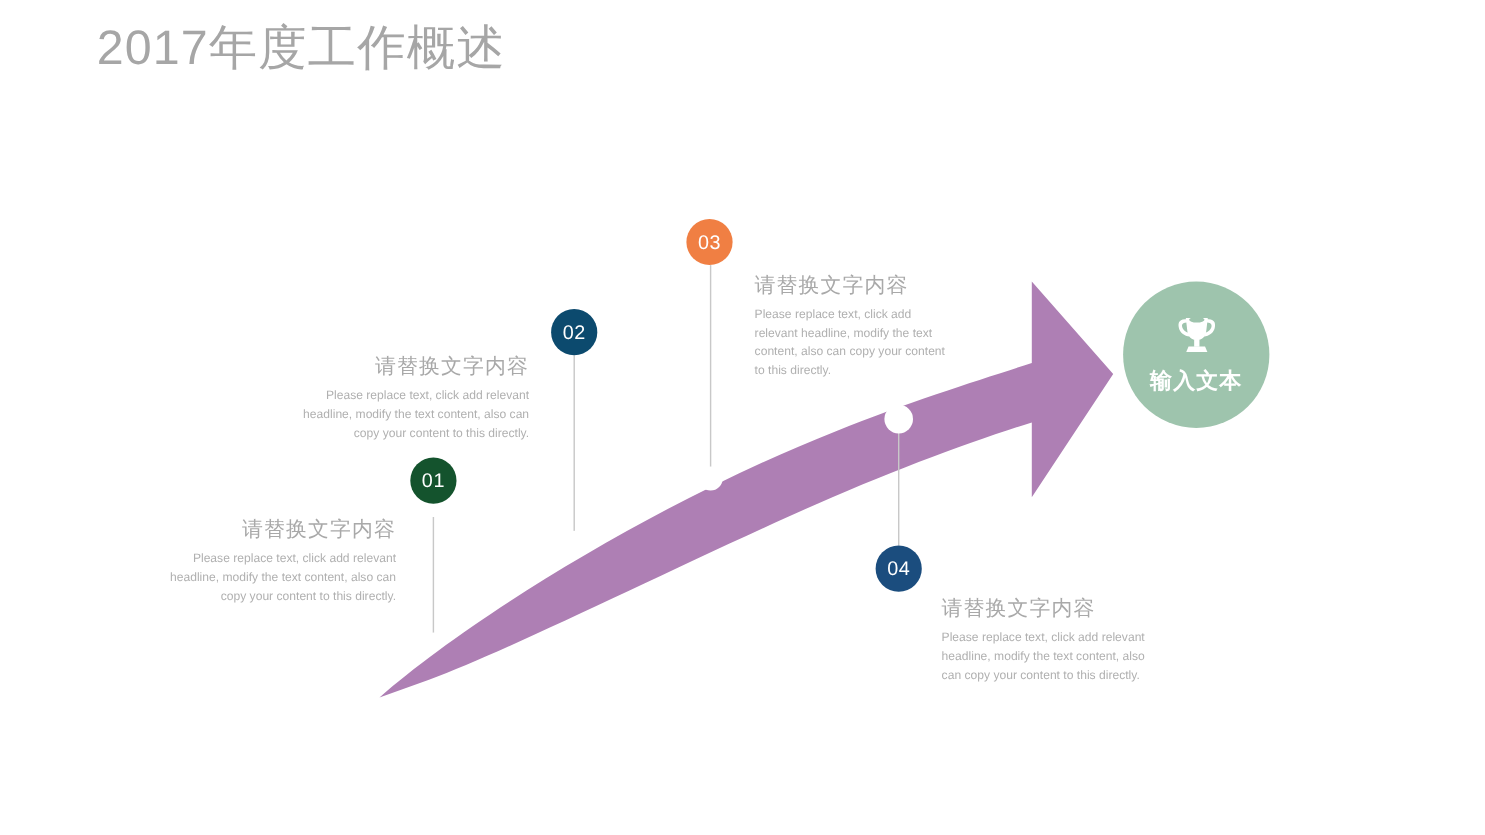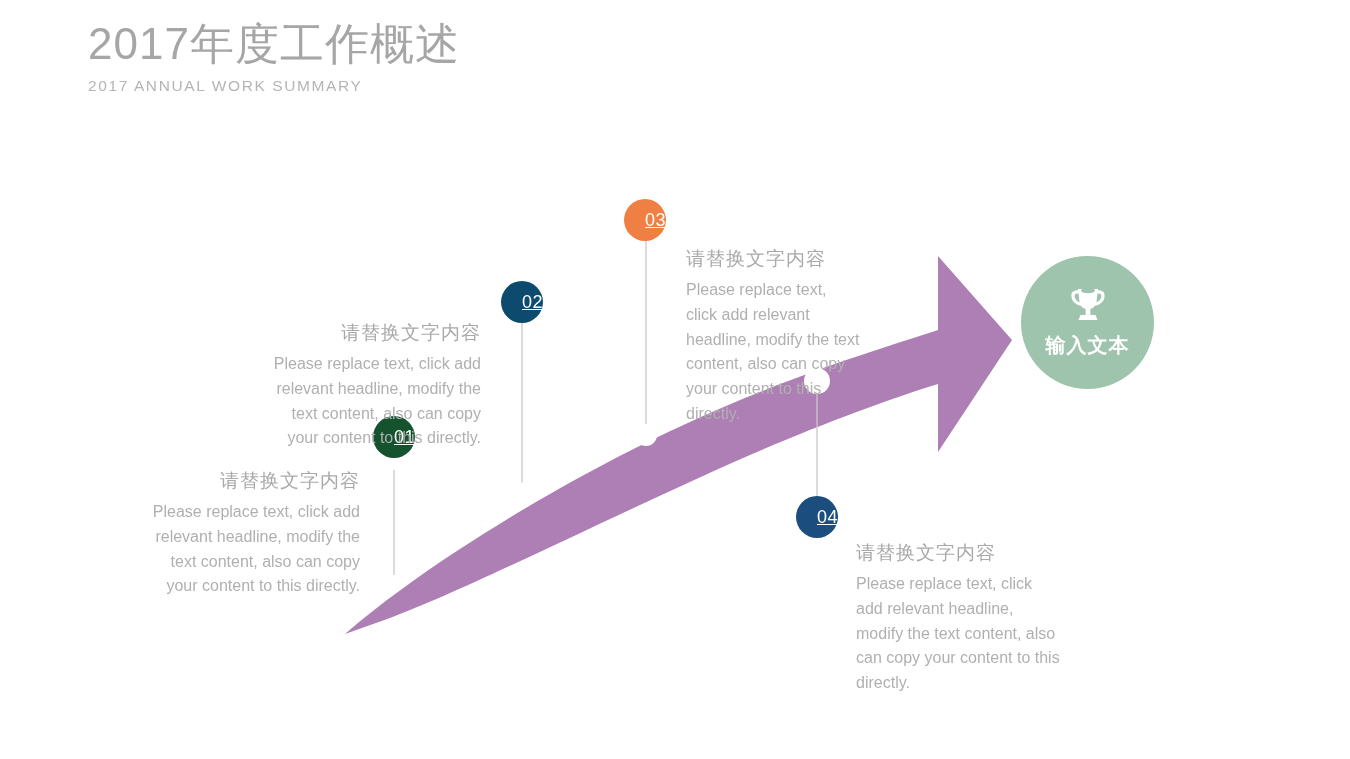--- a/index.html
+++ b/index.html
@@ -44,44 +44,43 @@
     width: 1350px; height: 759px;
   }
 
   
   .badge {
     position: absolute;
     width: 42px; height: 42px;
     border-radius: 50%;
     display: flex;
     align-items: center;
-    justify-content: flex-end;
+    justify-content: center;
     color: #ffffff;
     font-size: 18px;
     font-weight: 400;
     letter-spacing: 0.5px;
-    text-decoration: underline;
   }
   .badge-01 { left: 373px; top: 416px; background: #14532d; }
   .badge-02 { left: 501px; top: 281px; background: #0c4a6e; }
   .badge-03 { left: 624px; top: 199px; background: #f07f43; }
   .badge-04 { left: 796px; top: 496px; background: #1b4d7e; }
 
   
   .tblock { position: absolute; margin-top: 32px; }
   .tblock .t-head {
     font-size: 19px;
     color: #a9a9a9;
     font-weight: 400;
     letter-spacing: 1px;
     margin-bottom: 6px;
     white-space: nowrap;
   }
   .tblock .t-body {
-    font-size: 16px;
+    font-size: 11px;
     color: #b0b0b0;
     line-height: 1.55;
     font-weight: 400;
   }
   .ta-right { text-align: right; }
   .ta-left  { text-align: left; }
 
   .tb-01 { left: 146px; top: 436px; width: 214px; }
   .tb-02 { left: 268px; top: 288px; width: 213px; }
   .tb-03 { left: 686px; top: 214px; width: 176px; }
@@ -108,21 +107,20 @@
     white-space: nowrap;
   }
 </style>
 </head>
 <body>
 
 <div id="slide">
 
   <div class="header">
     <div class="title">2017年度工作概述</div>
-    <div class="subtitle">2017 ANNUAL WORK SUMMARY</div>
   </div>
 
   <svg id="graphic" viewBox="0 0 1350 759">
 
     <path fill="#ae7fb4" d="M 345 634
              C 430 560, 600 455, 760 392
              C 830 364, 895 344, 938 330
              L 938 256
              L 1012 340
              L 938 452

